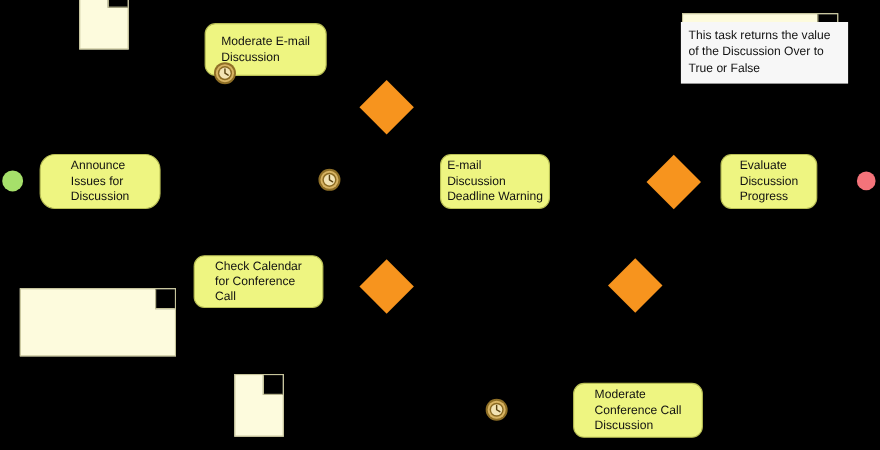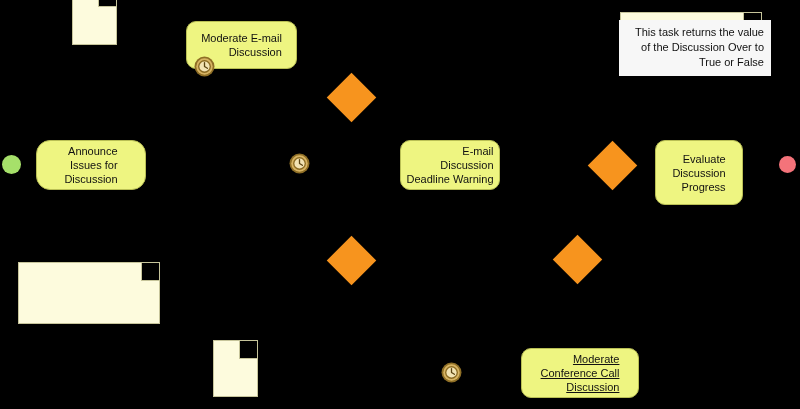--- a/index.html
+++ b/index.html
@@ -19,21 +19,21 @@
   
   .activity {
     position: absolute;
     box-sizing: border-box;
     background: #eef581;
     border: 1px solid #b9bf55;
     border-radius: 10px;
     color: #111111;
     font-size: 11px;
     line-height: 14px;
-    text-align: right;
+    text-align: left;
     display: flex;
     align-items: center;
     justify-content: center;
     padding: 2px 4px;
     white-space: pre-line;
   }
 
   
   .diamond {
     position: absolute;
@@ -71,21 +71,21 @@
   
   .callout {
     position: absolute;
     box-sizing: border-box;
     background: #f7f7f7;
     color: #111111;
     font-size: 11px;
     line-height: 15px;
     padding: 5px 7px 4px 7px;
     white-space: pre-line;
-    text-align: right;
+    text-align: left;
   }
 
   
   .clock-icon {
     position: absolute;
     width: 21px;
     height: 21px;
   }
   .clock-icon svg { display: block; }
 </style>
@@ -130,26 +130,29 @@
 Issues for
 Discussion</div>
 
   <div class="activity" style="left:186px; top:21px; width:111px; height:48px;">Moderate E-mail
 Discussion</div>
 
   <div class="activity" style="left:400px; top:140px; width:100px; height:50px;">E-mail
 Discussion
 Deadline Warning</div>
 
-  <div class="activity" style="left:655px; top:140px; width:88px; height:65px;">Evaluate
+  <div class="activity" style="left:655px; top:140px; width:88px; height:50px;">Evaluate
 Discussion
 Progress</div>
 
+  <div class="activity" style="left:176px; top:232px; width:118px; height:48px;">Check Calendar
+for Conference
+Call</div>
 
-  <div class="activity" style="left:521px; top:348px; width:118px; height:50px;text-decoration:underline;">Moderate
+  <div class="activity" style="left:521px; top:348px; width:118px; height:50px;">Moderate
 Conference Call
 Discussion</div>
 
   <div class="clock-icon" style="left:194px; top:56px;">
     <svg width="21" height="21" viewBox="0 0 21 21" aria-hidden="true">
       <circle cx="10.5" cy="10.5" r="10" fill="#8f6f26"></circle>
       <circle cx="10.5" cy="10.5" r="8.2" fill="#d8b463"></circle>
       <circle cx="10.5" cy="10.5" r="6.4" fill="#8a6a22"></circle>
       <circle cx="10.5" cy="10.5" r="5.1" fill="#f2e3b4"></circle>
       <path d="M10.5 10.5 L10.5 6.6 M10.5 10.5 L13.4 12.3" stroke="#5a4413" stroke-width="1.3" fill="none" stroke-linecap="round"></path>

